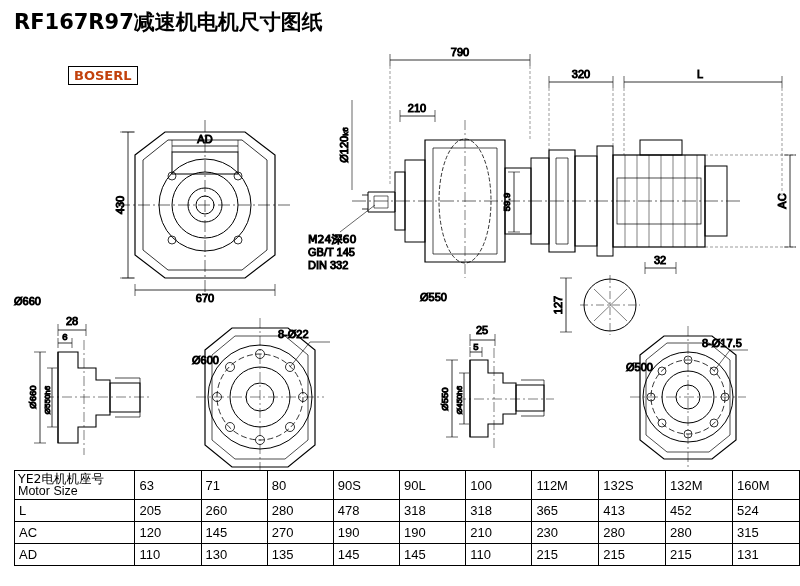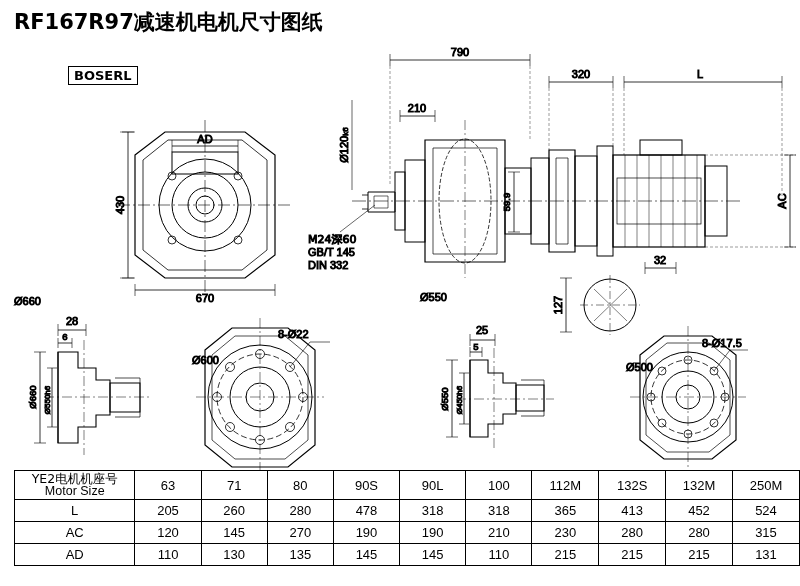--- a/index.html
+++ b/index.html
@@ -15,39 +15,38 @@
     position:absolute;left:14px;top:8px;
     font-size:21px;font-weight:bold;letter-spacing:0px;
     white-space:nowrap;
   }
   .logo{
     position:absolute;left:68px;top:66px;
     border:1.5px solid #000;
     padding:1px 5px;
     font-size:13px;font-weight:bold;
     font-family:"DejaVu Sans", sans-serif;
-    color:#000000;
+    color:#c2410c;
     background:#fff;
   }
   svg{position:absolute;left:0;top:0;}
   .dimtxt{font-family:"Liberation Sans",sans-serif;font-size:11px;fill:#000;}
   .dimtxt.sm{font-size:9.5px;}
   .dimtxt.xs{font-size:8px;}
 
   
   table.spec{
     position:absolute;
     left:14px;top:470px;
     border-collapse:collapse;
     font-size:13px;
     background:#fff;
   }
   table.spec td{
     border:1px solid #000;
-    text-align:center;
     height:21px;
     padding:0 4px;
     font-family:"Liberation Sans", sans-serif;
   }
   table.spec td.head1{
     width:118px;
     line-height:1.05;
     font-size:12.5px;
     padding:1px 3px;
   }
@@ -296,21 +295,21 @@
     </td>
     <td class="val">63</td>
     <td class="val">71</td>
     <td class="val">80</td>
     <td class="val">90S</td>
     <td class="val">90L</td>
     <td class="val">100</td>
     <td class="val">112M</td>
     <td class="val">132S</td>
     <td class="val">132M</td>
-    <td class="val">250M</td>
+    <td class="val">160M</td>
   </tr>
   <tr>
     <td class="rowlbl">L</td>
     <td class="val">205</td>
     <td class="val">260</td>
     <td class="val">280</td>
     <td class="val">478</td>
     <td class="val">318</td>
     <td class="val">318</td>
     <td class="val">365</td>

